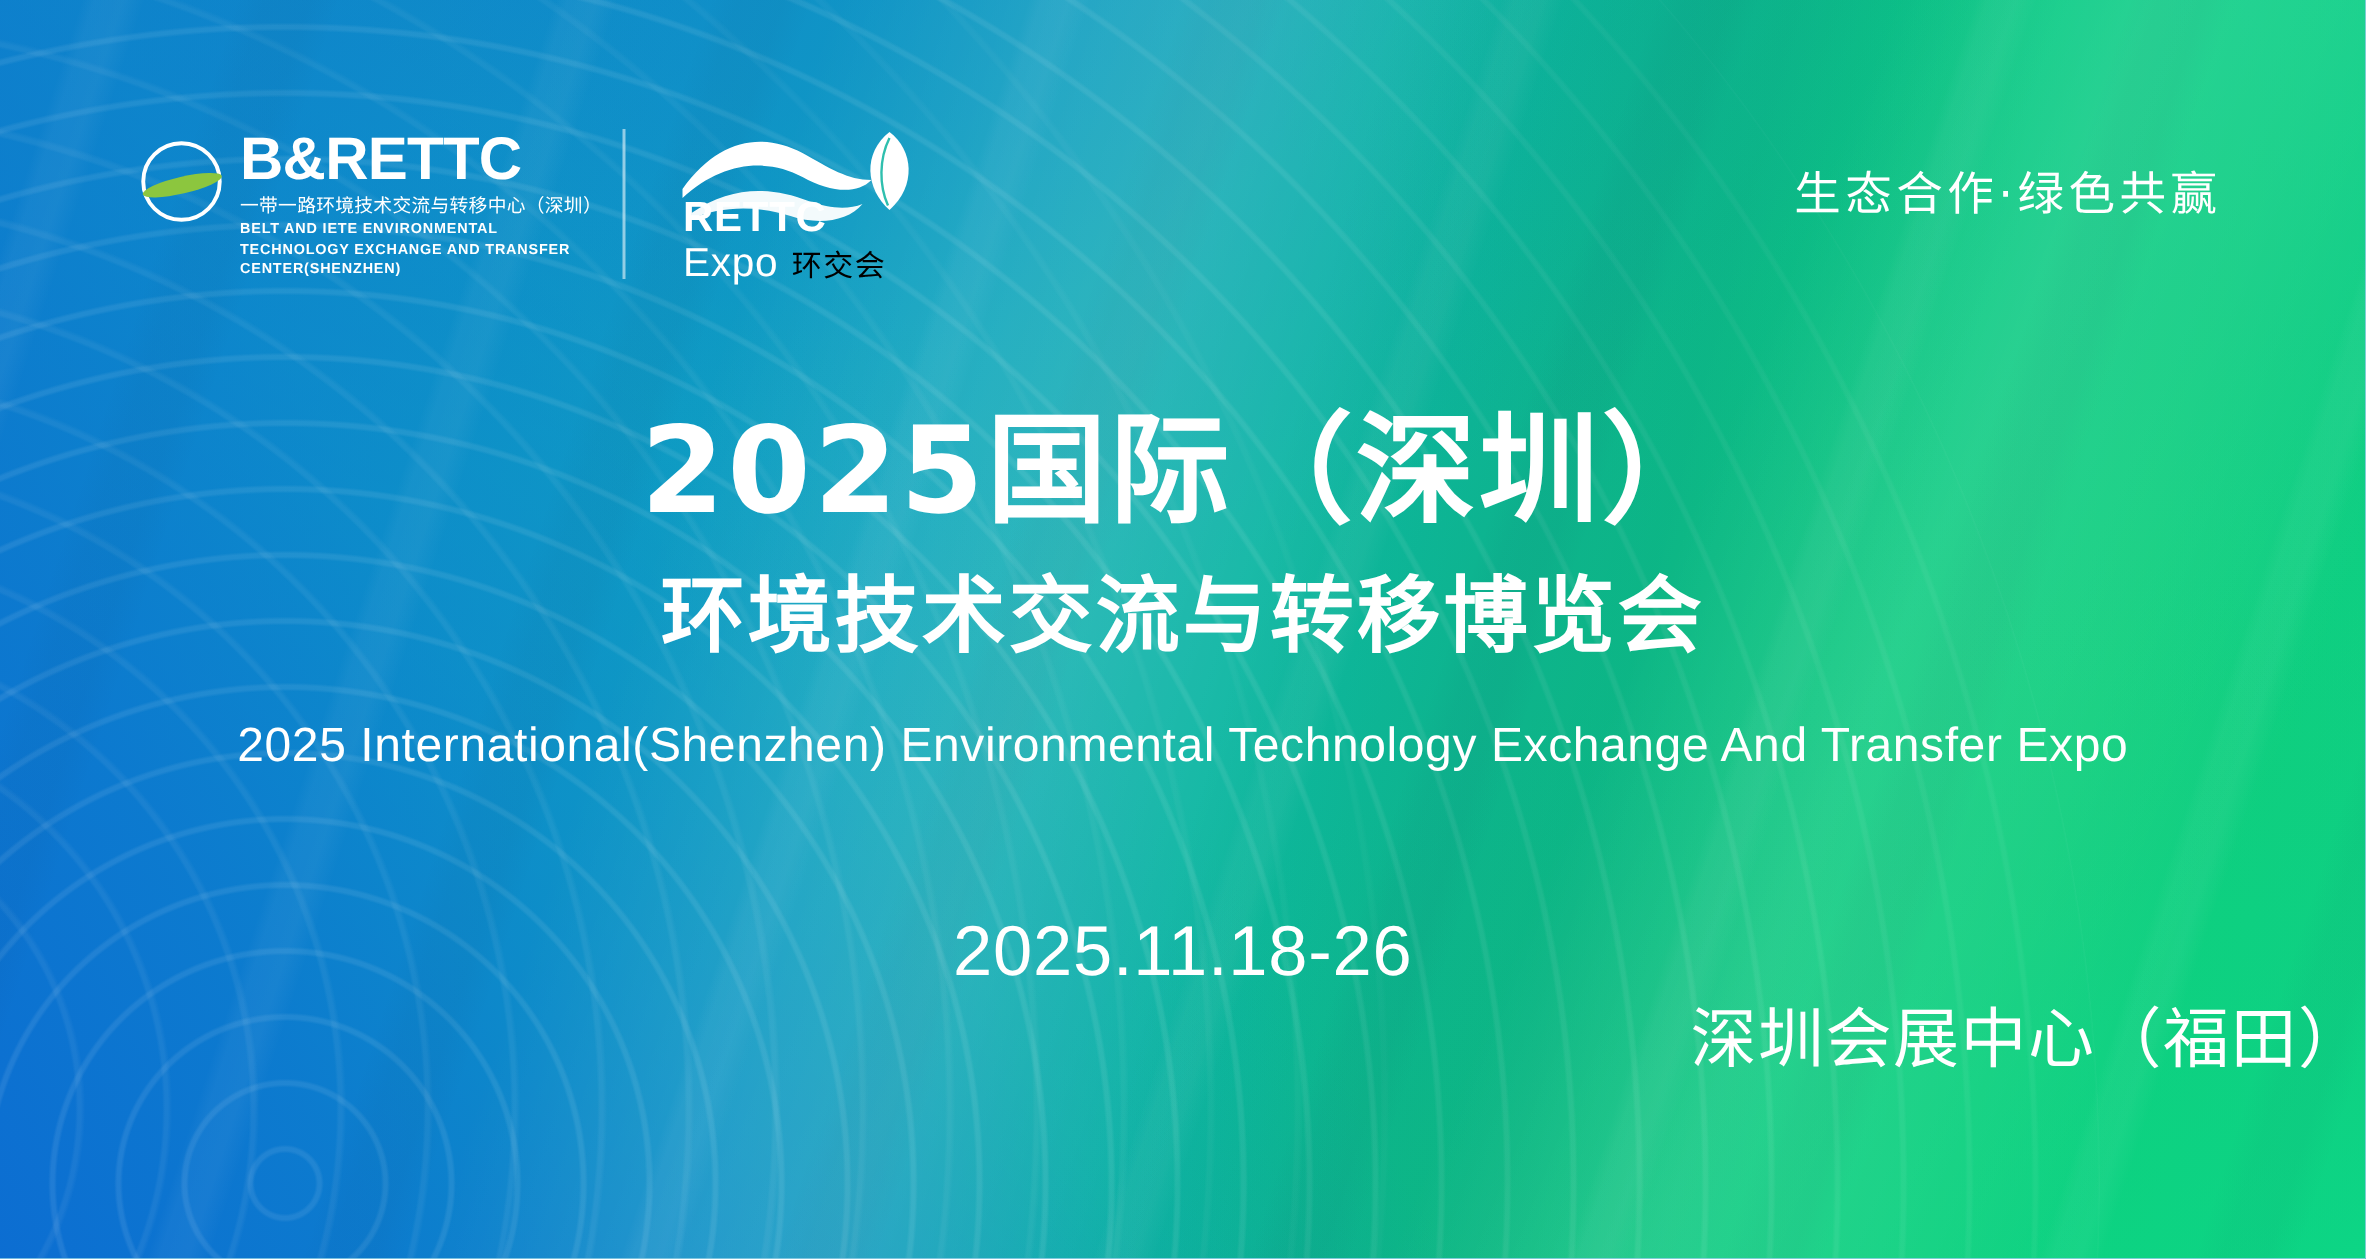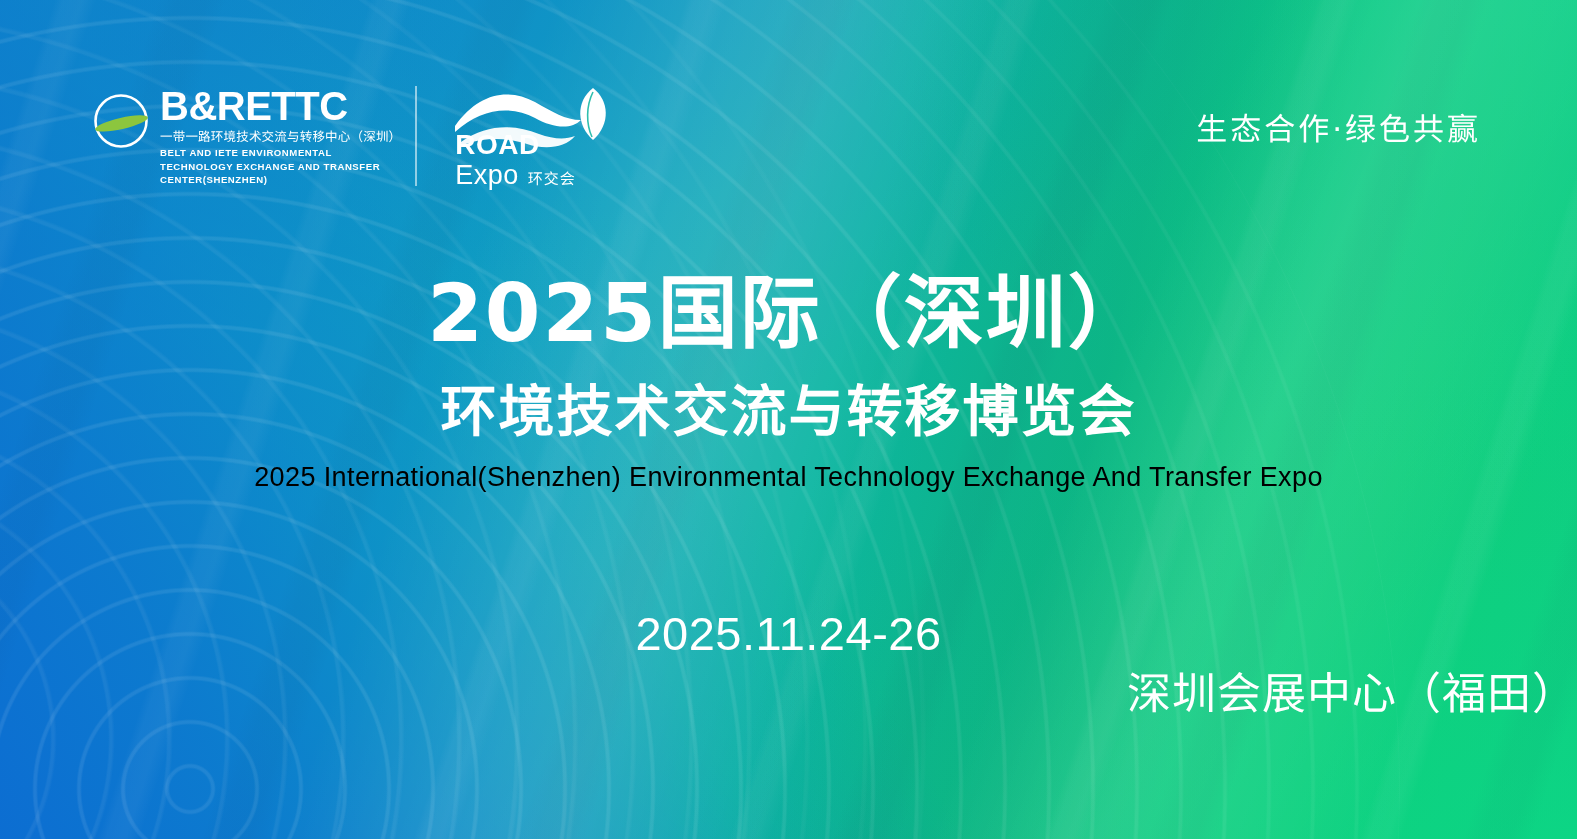--- a/index.html
+++ b/index.html
@@ -241,22 +241,22 @@
     margin-top: 1px;
   }
   .iete-expo {
     color: #ffffff;
     font-size: 27px;
     font-weight: 300;
     letter-spacing: 0.5px;
     line-height: 30px;
   }
   .iete-cn {
-    color: #ffffff;
-    font-size: 15px;
+    color: #000000;
+    font-size: 20px;
     margin-left: 9px;
     letter-spacing: 1px;
     font-family: "DejaVu Sans", "Liberation Sans", sans-serif;
   }
 
   
   .slogan {
     position: absolute;
     right: 96px;
     top: 104px;
@@ -288,25 +288,25 @@
     color: #ffffff;
     font-size: 56px;
     font-weight: bold;
     line-height: 100px;
     letter-spacing: 2px;
     margin-top: 2px;
     font-family: "DejaVu Sans", "Liberation Sans", sans-serif;
     white-space: nowrap;
   }
   .title-en {
-    color: #000000;
-    font-size: 27px;
+    color: #ffffff;
+    font-size: 32px;
     font-weight: 300;
     letter-spacing: 0.4px;
-    margin-top: 0;
+    margin-top: 16px;
     white-space: nowrap;
   }
 
   .eventinfo {
     position: absolute;
     left: 0;
     right: 0;
     top: 606px;
     text-align: center;
   }
@@ -374,36 +374,36 @@
 
             <path d="M2 40 C 26 6, 56 2, 82 16 C 100 26, 112 34, 128 34 C 118 44, 100 42, 82 32 C 58 19, 28 22, 2 46 Z" fill="#ffffff"></path>
 
             <path d="M8 56 C 34 38, 60 38, 86 48 C 100 53, 112 54, 122 50 C 112 62, 92 64, 74 58 C 52 51, 28 51, 8 60 Z" fill="#ffffff" opacity="0.95"></path>
 
             <path d="M140 2 C 156 14, 158 38, 140 54 C 124 40, 122 16, 140 2 Z" fill="#ffffff"></path>
             <path d="M140 6 C 133 20, 133 38, 139 51" fill="none" stroke="#2fbfae" stroke-width="1.6"></path>
           </svg>
         </div>
         <div class="iete-words">
-          <div class="iete-ab">ROAD</div>
+          <div class="iete-ab">RETTC</div>
           <div class="iete-bottom">
             <span class="iete-expo">Expo</span>
             <span class="iete-cn">环交会</span>
           </div>
         </div>
       </div>
     </div>
 
     <div class="slogan">生态合作·绿色共赢</div>
 
     <div class="headline">
       <div class="title-cn1">2025国际（深圳）</div>
       <div class="title-cn2">环境技术交流与转移博览会</div>
       <div class="title-en">2025 International(Shenzhen) Environmental Technology Exchange And Transfer Expo</div>
     </div>
 
     <div class="eventinfo">
-      <div class="event-date">2025.11.24-26</div>
+      <div class="event-date">2025.11.18-26</div>
       <div class="event-venue">深圳会展中心（福田）</div>
     </div>
 
   </div>
 </div>
 
 </body></html>

